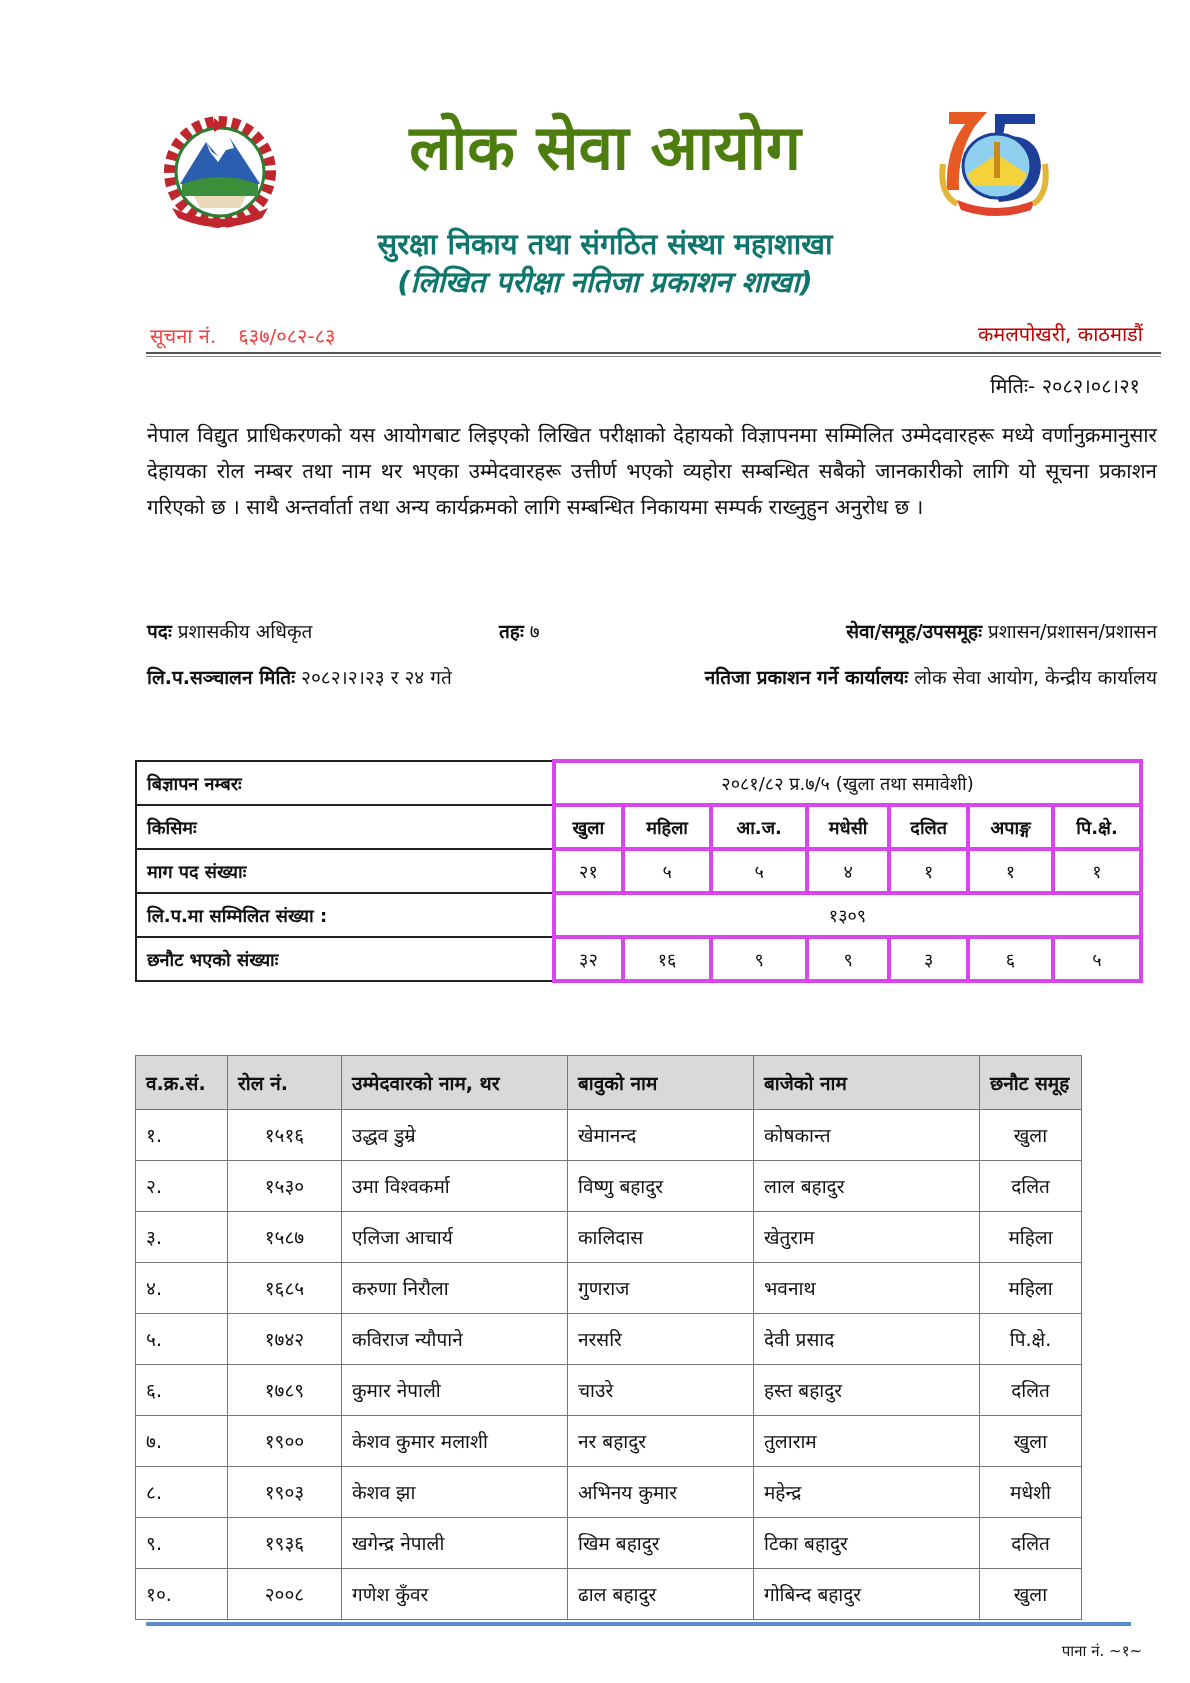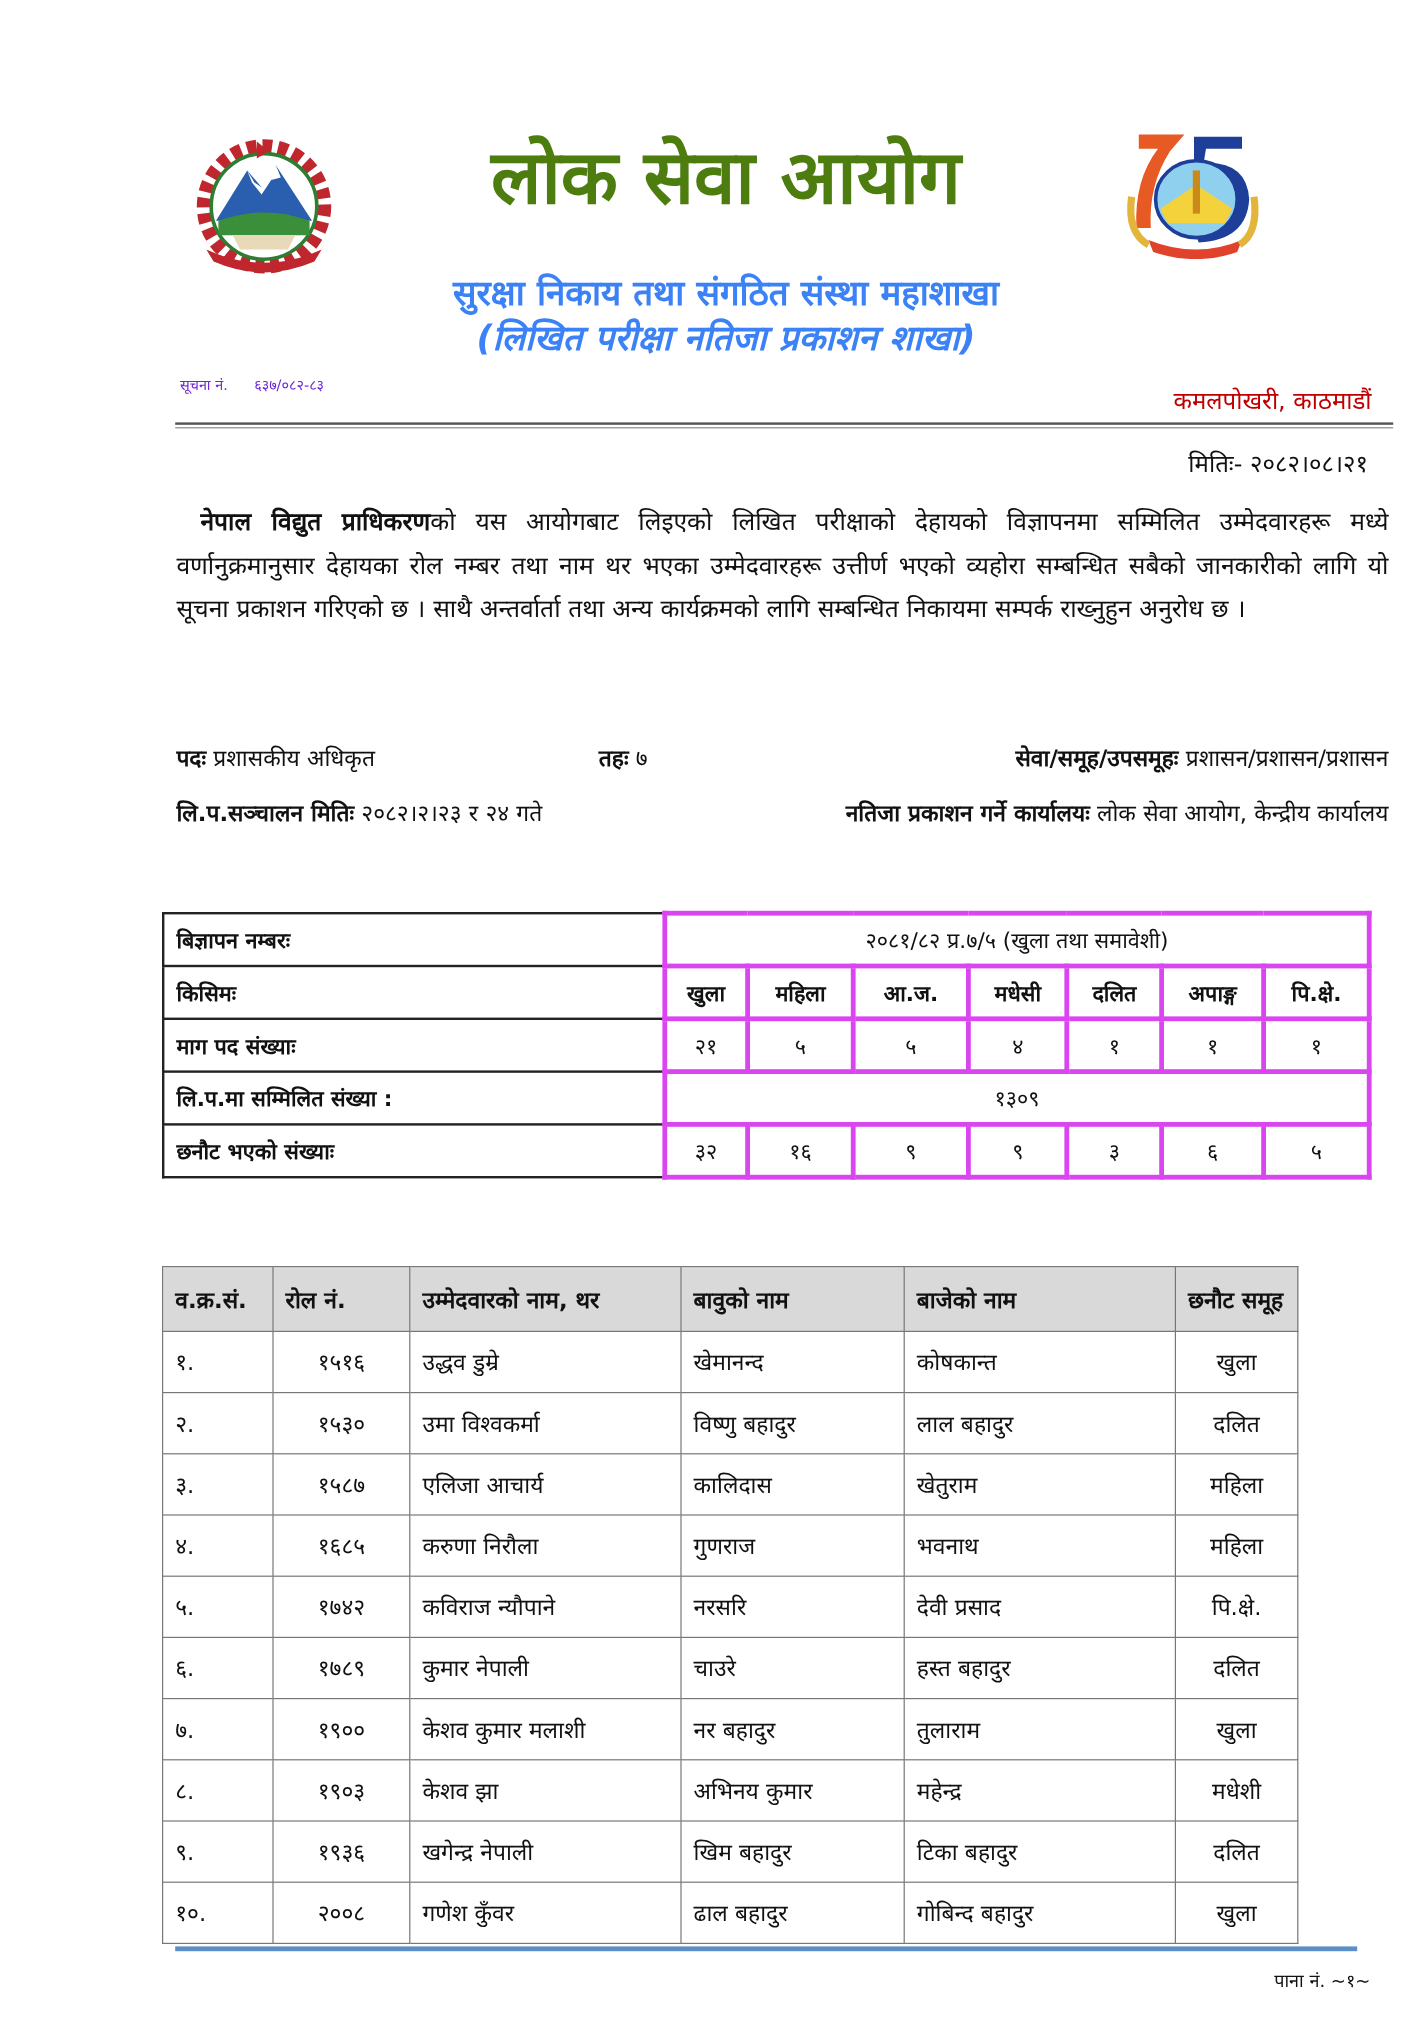--- a/index.html
+++ b/index.html
@@ -8,33 +8,33 @@
     font-family: "DejaVu Sans", sans-serif; color: #111;
   }
   .abs { position: absolute; }
   
   .logo-left { left: 158px; top: 112px; width: 124px; height: 118px; }
   .logo-right { left: 935px; top: 104px; width: 118px; height: 112px; }
   
   .title { left: 0; width: 1190px; top: 108px; text-align: center; color: #4d7c0f;
     font-family: "DejaVu Sans", sans-serif; font-weight: bold; font-size: 62px; line-height: 80px;
     padding-left: 20px; }
-  .subtitle { left: 0; width: 1190px; text-align: center; color: #3b82f6; font-weight: bold;
+  .subtitle { left: 0; width: 1190px; text-align: center; color: #0f766e; font-weight: bold;
     font-size: 29px; line-height: 36px; padding-left: 20px; }
   .sub1 { top: 226px; }
   .sub2 { top: 264px; font-style: italic; }
-  .notice-no { left: 150px; top: 312px; color: #6d28d9; font-size: 12px; }
+  .notice-no { left: 150px; top: 322px; color: #ef4444; font-size: 20px; }
   .notice-no .num { margin-left: 22px; }
   .address { right: 47px; top: 320px; color: #c00000; font-size: 20px; }
   .rule-top { left: 146px; width: 1015px; top: 352px; height: 5px;
     border-top: 2px solid #555; border-bottom: 1px solid #888; }
   .date { right: 50px; top: 372px; font-size: 20px; }
   .para { left: 147px; width: 1010px; top: 417px; font-size: 20.5px; line-height: 36px;
     text-align: justify; }
-  .para b { font-weight: bold; margin-left: 20px; }
+  .para b { font-weight: normal; }
   .info1 { left: 147px; top: 618px; width: 1010px; font-size: 19px; height: 30px; }
   .info1 span, .info2 span { position: absolute; white-space: nowrap; }
   .info2 { left: 147px; top: 664px; width: 1010px; font-size: 19px; height: 30px; }
   .lbl { font-weight: bold; }
   
   table { border-collapse: collapse; }
   .summary { left: 135px; top: 759px; width: 1008px; }
   .summary td { border: 4px solid #d946ef; font-size: 18px; text-align: center; height: 44px; vertical-align: middle; }
   .summary td.rowhead { text-align: left; font-weight: bold; padding-left: 10px; width: 418px;
     border-left: 2px solid #222; border-right: 2px solid #222; }

